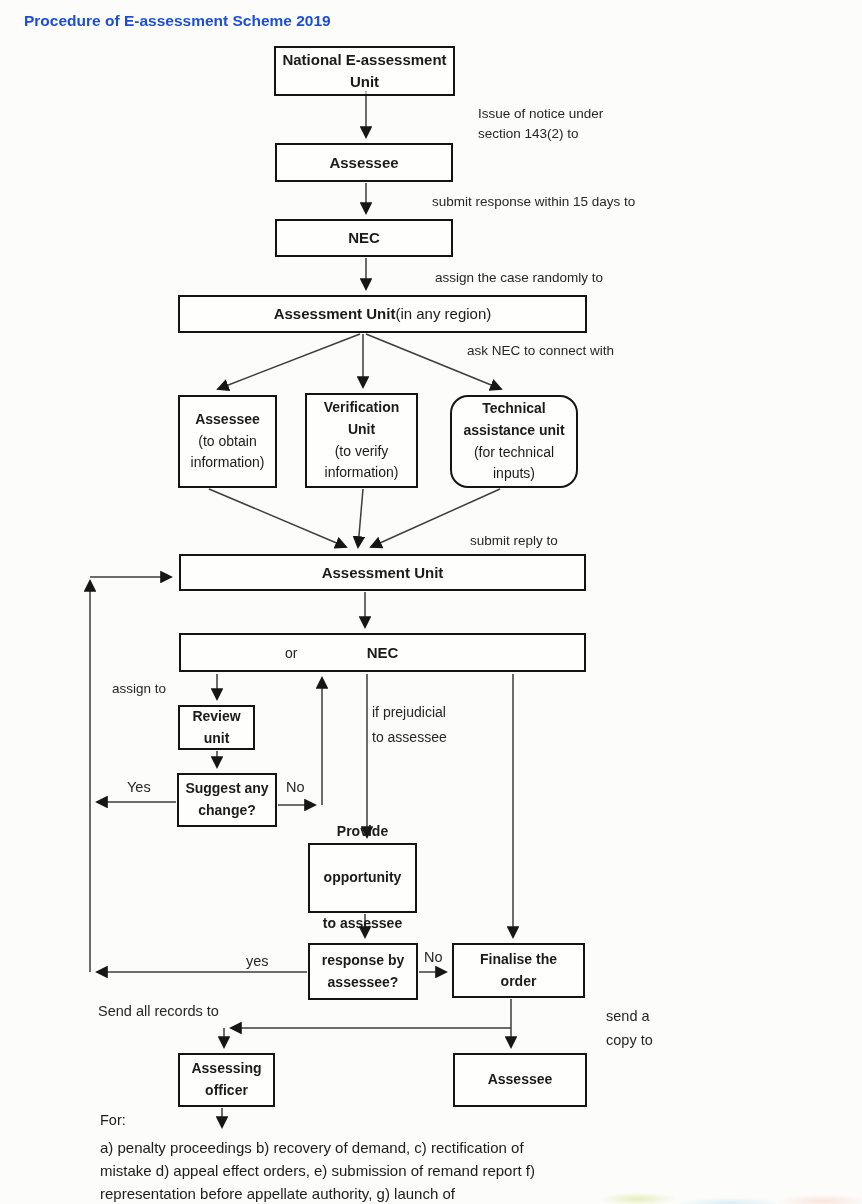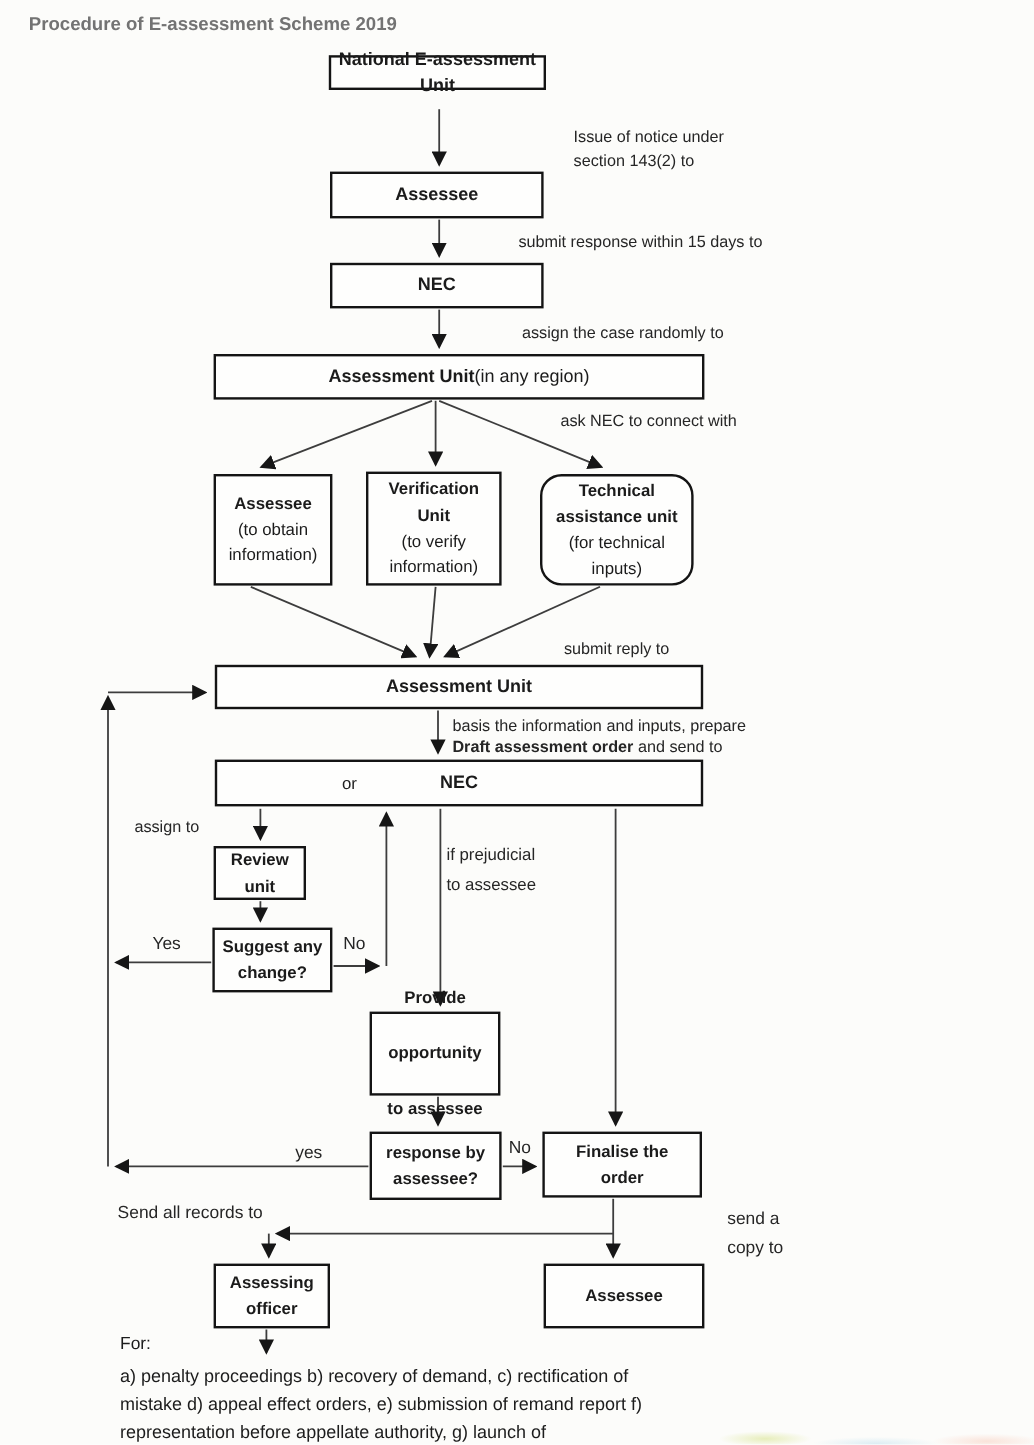--- a/index.html
+++ b/index.html
@@ -3,21 +3,21 @@
 <meta charset="utf-8">
 <style>
   html,body{margin:0;padding:0;background:#ffffff;}
   #canvas{
     position:relative;width:862px;height:1204px;margin:0 auto;
     background:#fcfcfa;overflow:hidden;
     font-family:"Liberation Sans",sans-serif;color:#1e1e1e;
   }
   #wires{position:absolute;left:0;top:0;width:862px;height:1204px;pointer-events:none;}
   #wires line{stroke:#3d3d3d;stroke-width:1.5;}
-  .title{position:absolute;left:24px;top:12px;font-size:15.5px;font-weight:700;color:#737373;white-space:nowrap;}
+  .title{position:absolute;left:24px;top:12px;font-size:15.5px;font-weight:700;color:#1d4ed8;white-space:nowrap;}
   .box{
     position:absolute;border:2.5px solid #141414;background:rgba(255,255,255,.55);
     display:flex;flex-direction:column;align-items:center;justify-content:center;
     text-align:center;font-weight:700;color:#1b1b1b;font-size:15px;line-height:1.45;
     box-sizing:border-box;
   }
   .box.small{font-size:14px;line-height:1.55;}
   .box .reg{font-weight:400;}
   .lbl{position:absolute;font-size:13.5px;color:#262626;line-height:1.5;white-space:nowrap;}
   .lbl.big{font-size:14.5px;}
@@ -76,21 +76,21 @@
 
       <line x1="511" y1="999" x2="511" y2="1047" marker-end="url(#ah)"></line>
       <line x1="511" y1="1028" x2="231" y2="1028" marker-end="url(#ah)"></line>
       <line x1="224" y1="1028" x2="224" y2="1047" marker-end="url(#ah)"></line>
       <line x1="222" y1="1108" x2="222" y2="1127" marker-end="url(#ah)"></line>
     </g>
   </svg>
 
   <div class="title">Procedure of E-assessment Scheme 2019</div>
 
-  <div class="box" style="left:274px;top:46px;width:181px;height:29px;text-align:center;">
+  <div class="box" style="left:274px;top:46px;width:181px;height:50px;text-align:center;">
     <span>National E-assessment</span>
     <span>Unit</span>
   </div>
 
   <div class="lbl" style="left:430px;top:104px;margin-left:48px;">
     <div>Issue of notice under</div>
     <div>section 143(2) to</div>
   </div>
 
   <div class="box" style="left:275px;top:143px;width:178px;height:39px;">
@@ -131,24 +131,20 @@
     <span class="reg">(for technical</span>
     <span class="reg">inputs)</span>
   </div>
 
   <div class="lbl" style="left:470px;top:531px;">submit reply to</div>
 
   <div class="box" style="left:179px;top:554px;width:407px;height:37px;">
     <span>Assessment Unit</span>
   </div>
 
-  <div class="lbl" style="left:377px;top:596px;line-height:18px;">
-    <div>basis the information and inputs, prepare</div>
-    <div><span class="b">Draft assessment order</span><span> and send to</span></div>
-  </div>
 
   <div class="box" style="left:179px;top:633px;width:407px;height:39px;">
     <span class="or-tag">or</span>
     <span>NEC</span>
   </div>
 
   <div class="lbl" style="left:112px;top:679px;">assign to</div>
 
   <div class="lbl" style="left:372px;top:700px;line-height:25px;font-size:14px;">
     <div>if prejudicial</div>

